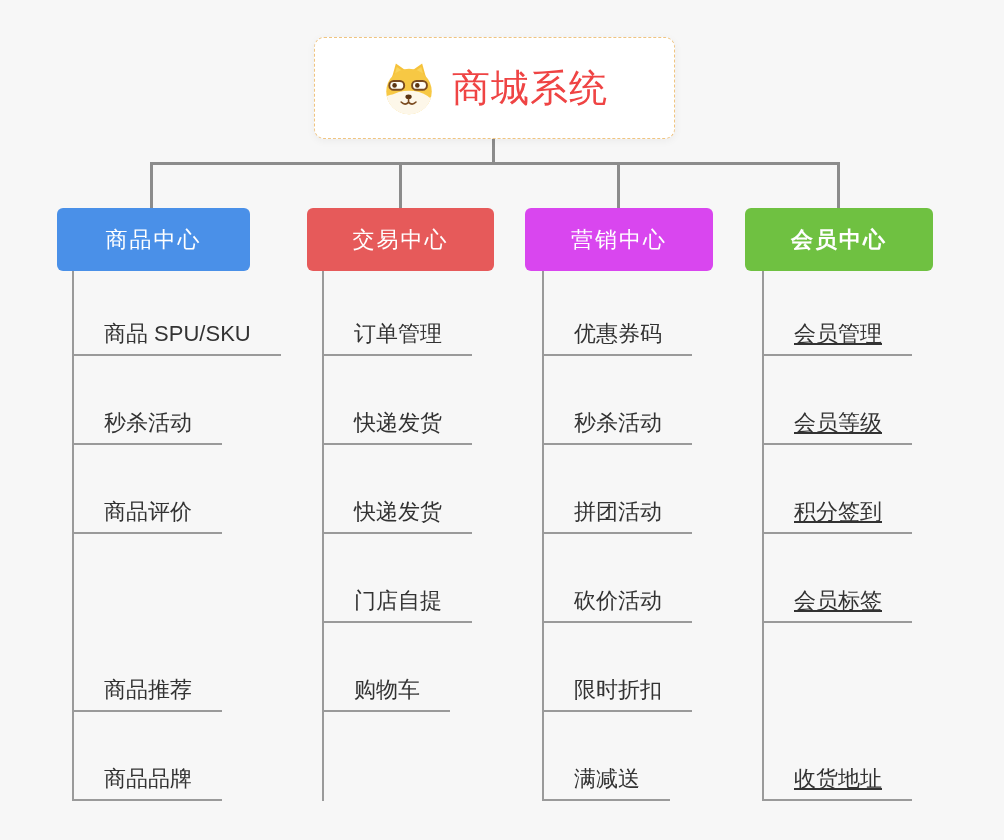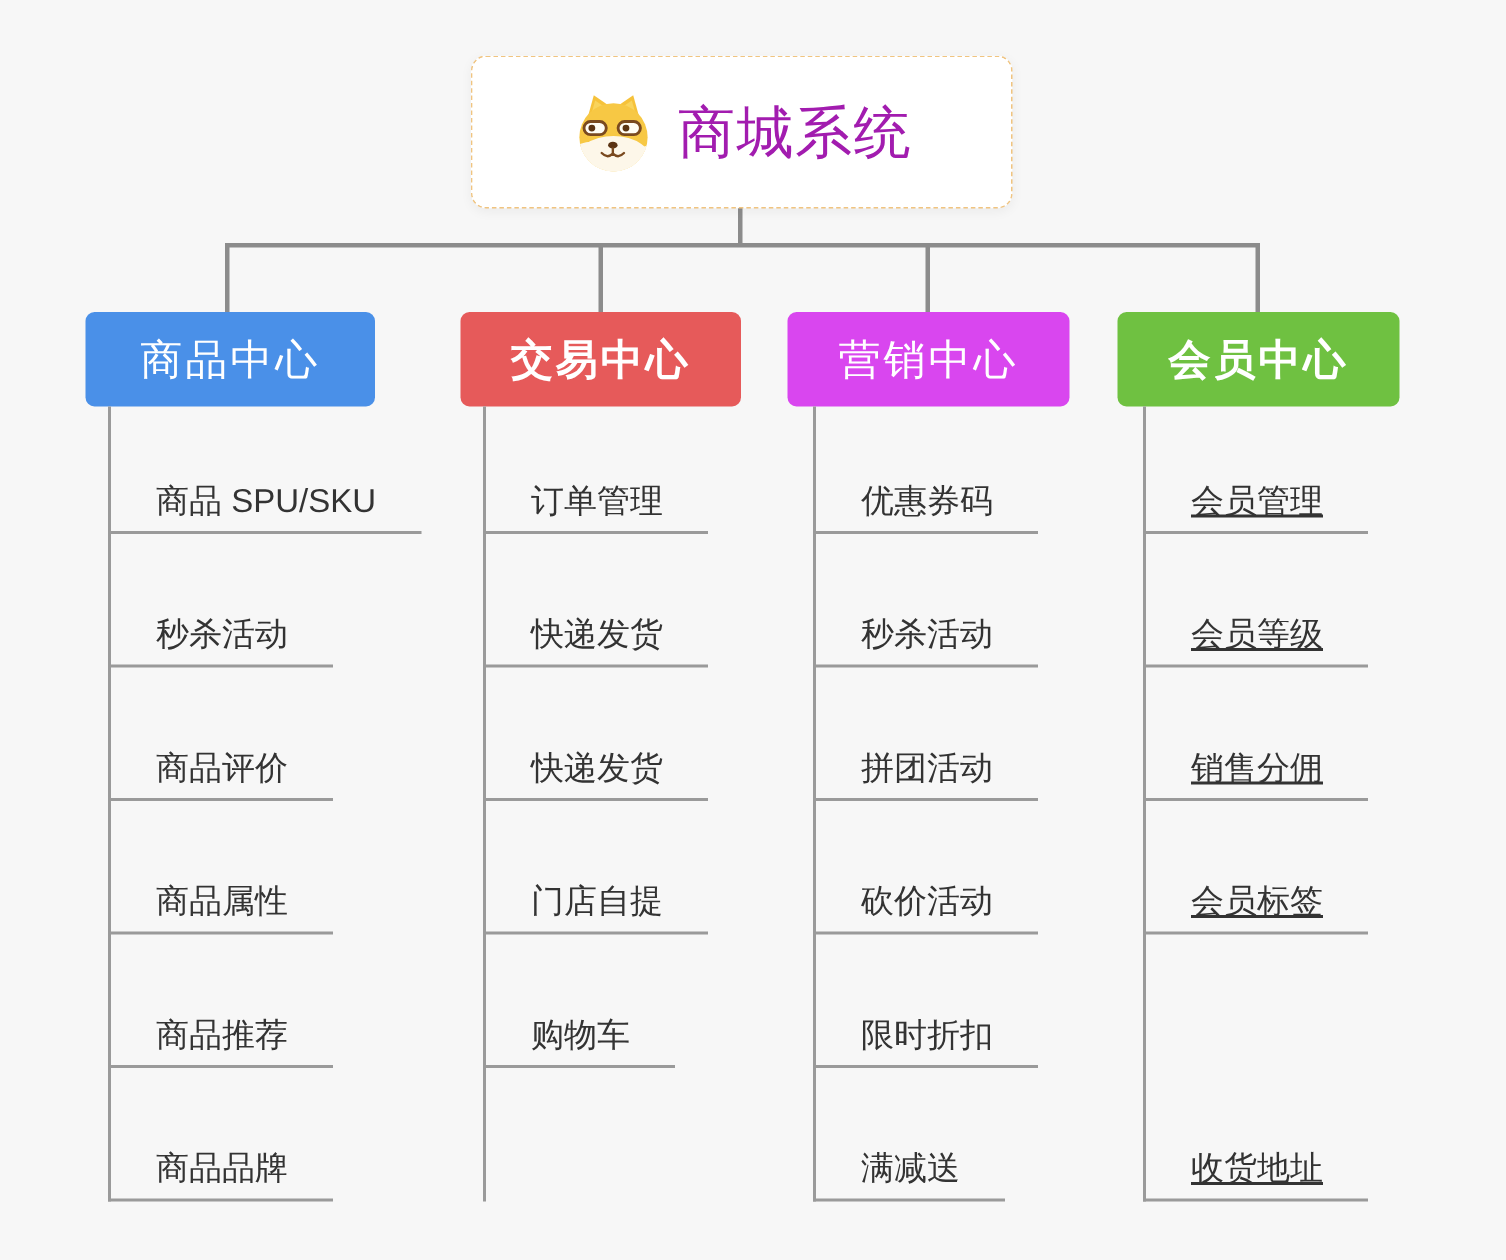--- a/index.html
+++ b/index.html
@@ -37,21 +37,21 @@
   .drop0  { left:150px; top:162px; height:46px; }
   .drop1  { left:399px; top:162px; height:46px; }
   .drop2  { left:617px; top:162px; height:46px; }
   .drop3  { left:837px; top:162px; height:46px; }
 
   
   .branch-box {
     position:absolute; top:208px; height:63px;
     border-radius:6px;
     display:flex; align-items:center; justify-content:center;
-    color:#fff; font-size:28px; font-weight:500; letter-spacing:2px;
+    color:#fff; font-size:22px; font-weight:500; letter-spacing:2px;
     white-space:nowrap; cursor:default;
   }
   .bb0 { left:57px;  width:193px; }
   .bb1 { left:307px; width:187px; }
   .bb2 { left:525px; width:188px; }
   .bb3 { left:745px; width:188px;font-weight:bold; }
 
   
   .trunk { position:absolute; top:271px; height:530px; width:2px;
            background: var(--leaf_line, #9a9a9a); }
@@ -111,60 +111,59 @@
 
       <rect x="9.5" y="24" width="17" height="10" rx="5" fill="#fffdf5" stroke="#7a4a1f" stroke-width="2.2"></rect>
       <rect x="35.5" y="24" width="17" height="10" rx="5" fill="#fffdf5" stroke="#7a4a1f" stroke-width="2.2"></rect>
       <circle cx="15.5" cy="29" r="2.6" fill="#5b3413"></circle>
       <circle cx="41.5" cy="29" r="2.6" fill="#5b3413"></circle>
 
       <ellipse cx="31.5" cy="42" rx="3.6" ry="2.6" fill="#5b3413"></ellipse>
       <path d="M31.5,44.5 L31.5,48.5" stroke="#7a4a1f" stroke-width="1.8" fill="none" stroke-linecap="round"></path>
       <path d="M23,48 Q27.3,52.5 31.5,48.5 Q35.7,52.5 40,48" stroke="#7a4a1f" stroke-width="1.8" fill="none" stroke-linecap="round"></path>
     </svg>
-    <span class="root-title" style="color: #a21caf;">商城系统</span>
+    <span class="root-title" style="color: #ef4444;">商城系统</span>
   </div>
 
   <div class="branch-box bb0" style="background-color: rgb(74, 144, 232);">
     <span>商品中心</span>
   </div>
-  <div class="branch-box bb1" style="background-color: rgb(230, 90, 90); font-weight: bold;">
+  <div class="branch-box bb1" style="background-color: rgb(230, 90, 90);">
     <span>交易中心</span>
   </div>
   <div class="branch-box bb2" style="background-color: #d946ef;">
     <span>营销中心</span>
   </div>
   <div class="branch-box bb3" style="background-color: rgb(111, 193, 65);">
     <span>会员中心</span>
   </div>
 
   <div class="trunk t0"></div>
   <div class="trunk t1"></div>
   <div class="trunk t2"></div>
   <div class="trunk t3"></div>
 
   <div class="item c0 r0">商品 SPU/SKU</div>
   <div class="item c0 r1">秒杀活动</div>
   <div class="item c0 r2">商品评价</div>
-  <div class="item c0 r3">商品属性</div>
   <div class="item c0 r4">商品推荐</div>
   <div class="item c0 r5">商品品牌</div>
 
   <div class="item c1 r0">订单管理</div>
   <div class="item c1 r1">快递发货</div>
   <div class="item c1 r2">快递发货</div>
   <div class="item c1 r3">门店自提</div>
   <div class="item c1 r4">购物车</div>
 
   <div class="item c2 r0">优惠券码</div>
   <div class="item c2 r1">秒杀活动</div>
   <div class="item c2 r2">拼团活动</div>
   <div class="item c2 r3">砍价活动</div>
   <div class="item c2 r4">限时折扣</div>
   <div class="item c2 r5">满减送</div>
 
   <div class="item c3 r0">会员管理</div>
   <div class="item c3 r1">会员等级</div>
-  <div class="item c3 r2">销售分佣</div>
+  <div class="item c3 r2">积分签到</div>
   <div class="item c3 r3">会员标签</div>
   <div class="item c3 r5">收货地址</div>
 
 </div>
 
 </body></html>

